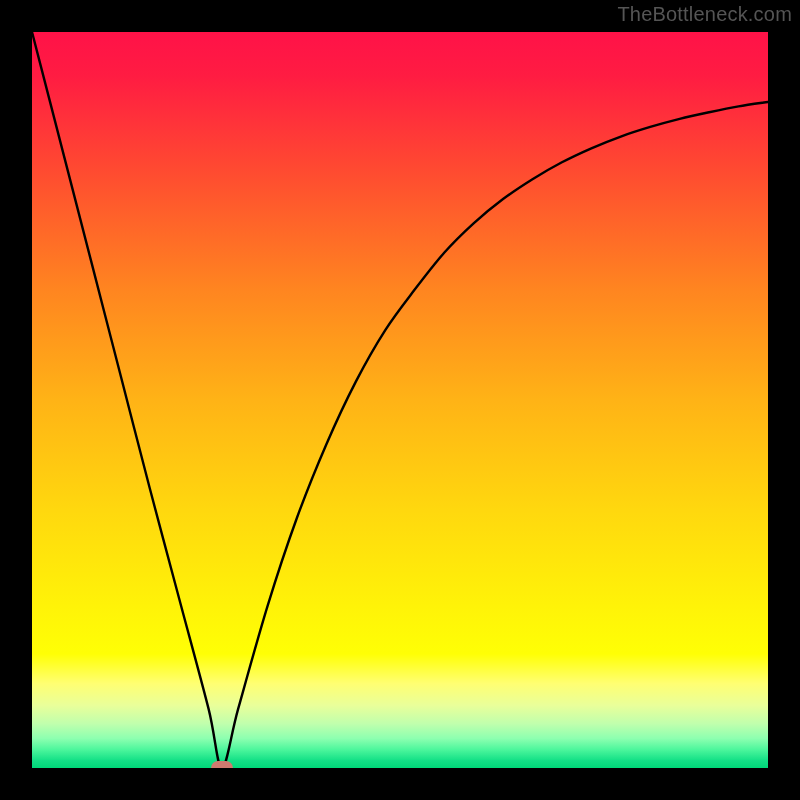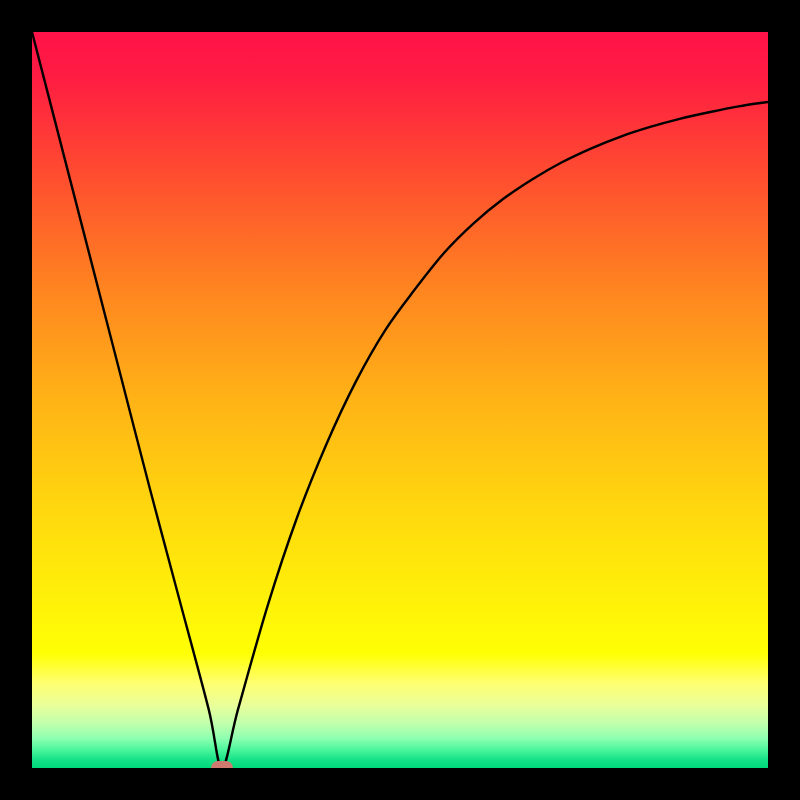--- a/index.html
+++ b/index.html
@@ -56,20 +56,21 @@
     font-weight: 500;
     letter-spacing: 0.2px;
     user-select: none;
   }
 </style>
 </head>
 <body>
 
 <div class="frame">
 
+  <div class="watermark">TheBottleneck.com</div>
 
   <div class="plot-area">
 
     <svg class="gradient" viewBox="0 0 736 736" preserveAspectRatio="none">
       <defs>
         <linearGradient id="bg-grad" x1="0" y1="0" x2="0" y2="1">
             <stop offset="0.00%" stop-color="#ff1248"></stop>
             <stop offset="6.00%" stop-color="#ff1c42"></stop>
             <stop offset="20.00%" stop-color="#ff4f2f"></stop>
             <stop offset="35.00%" stop-color="#ff8520"></stop>

